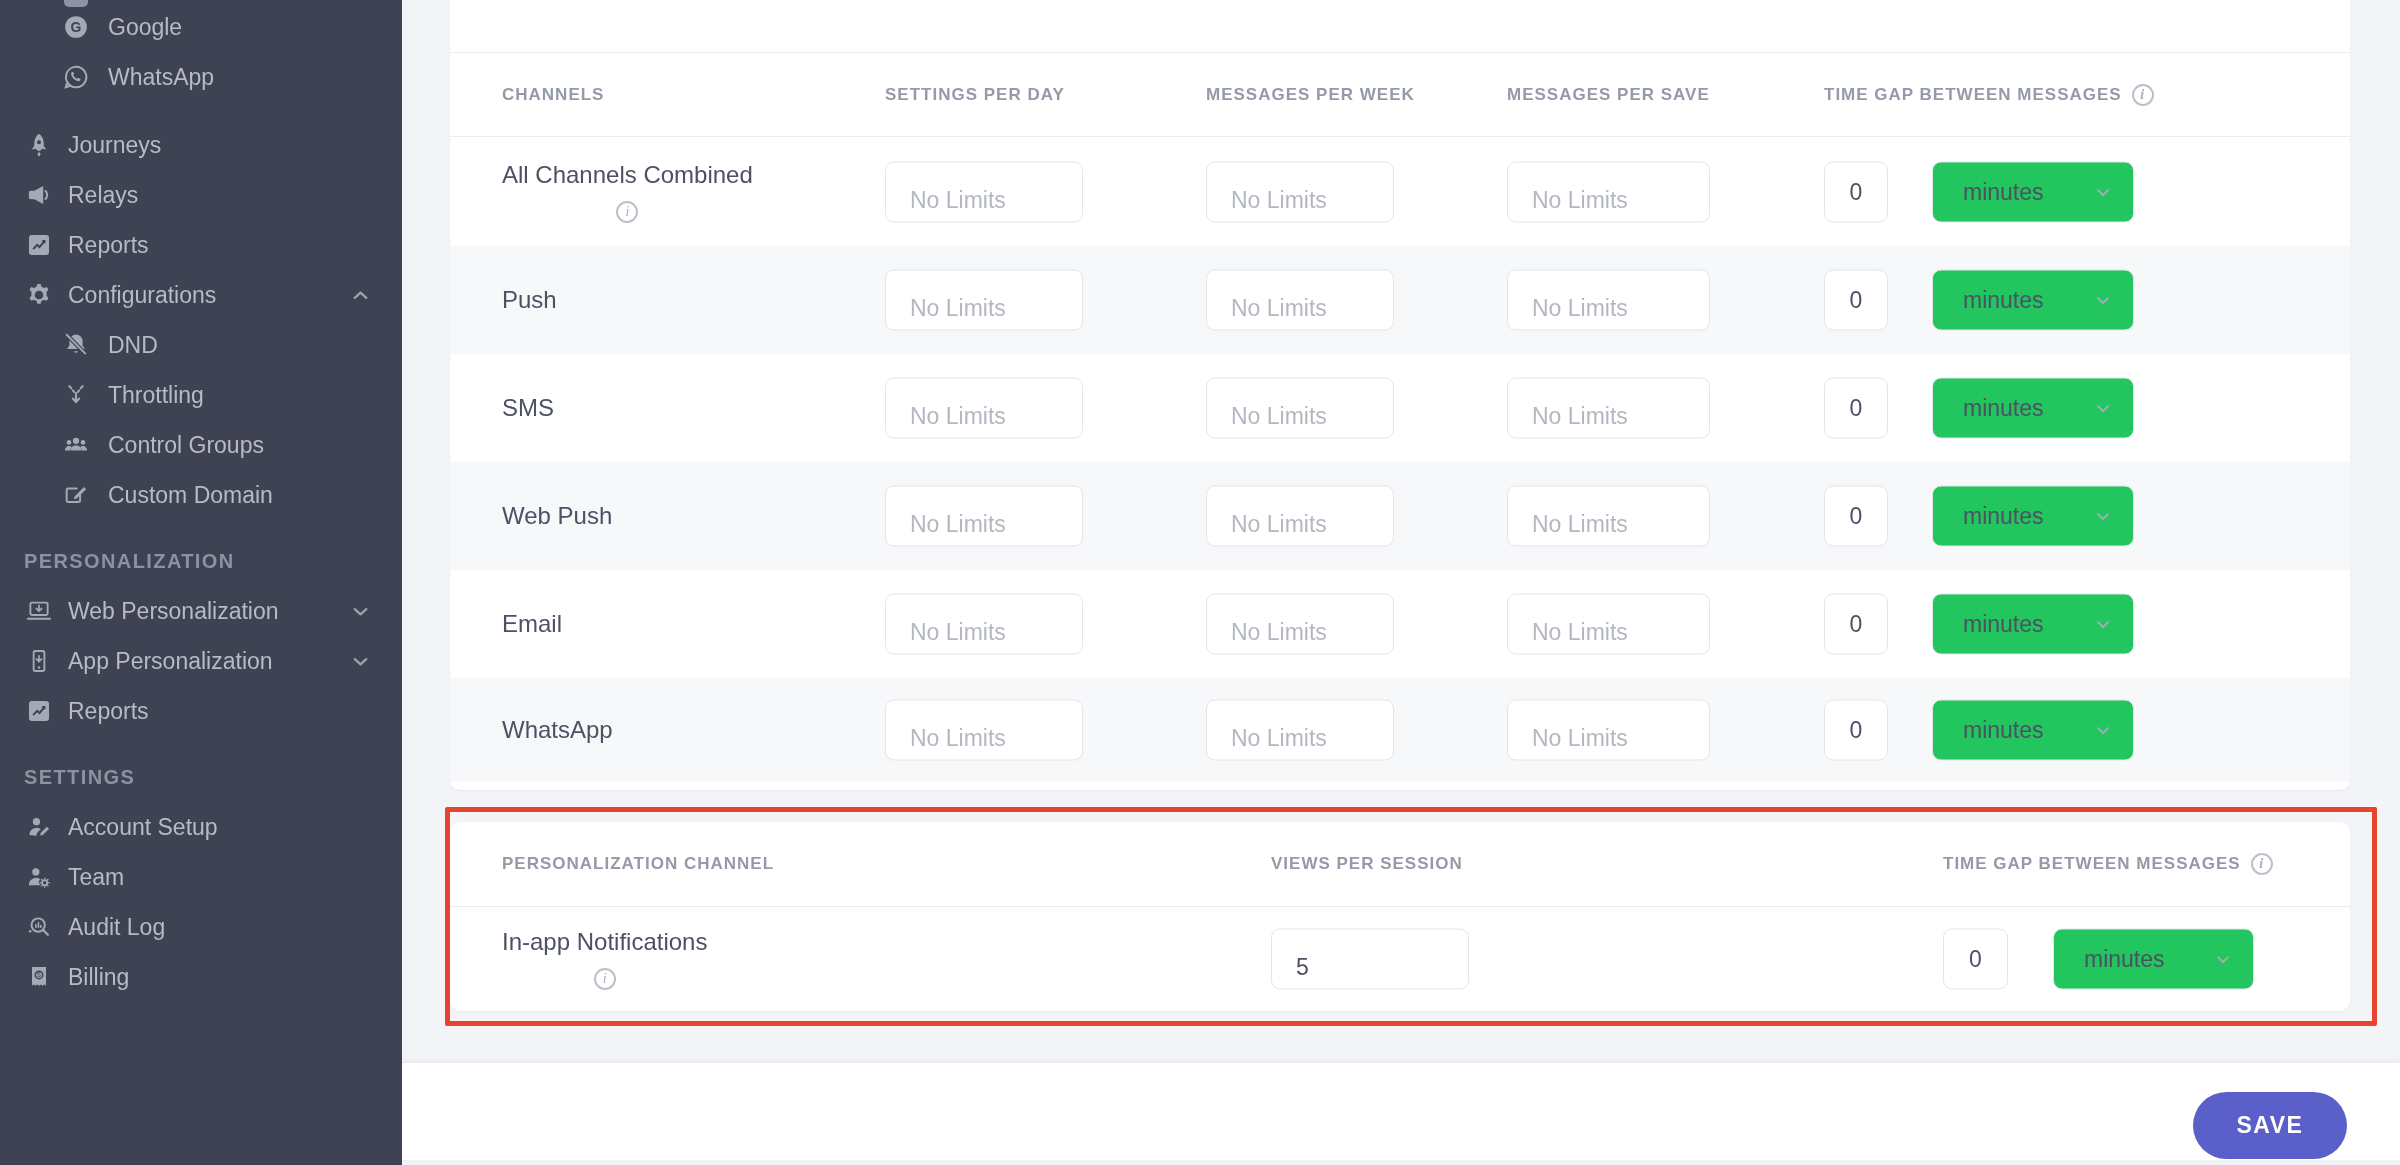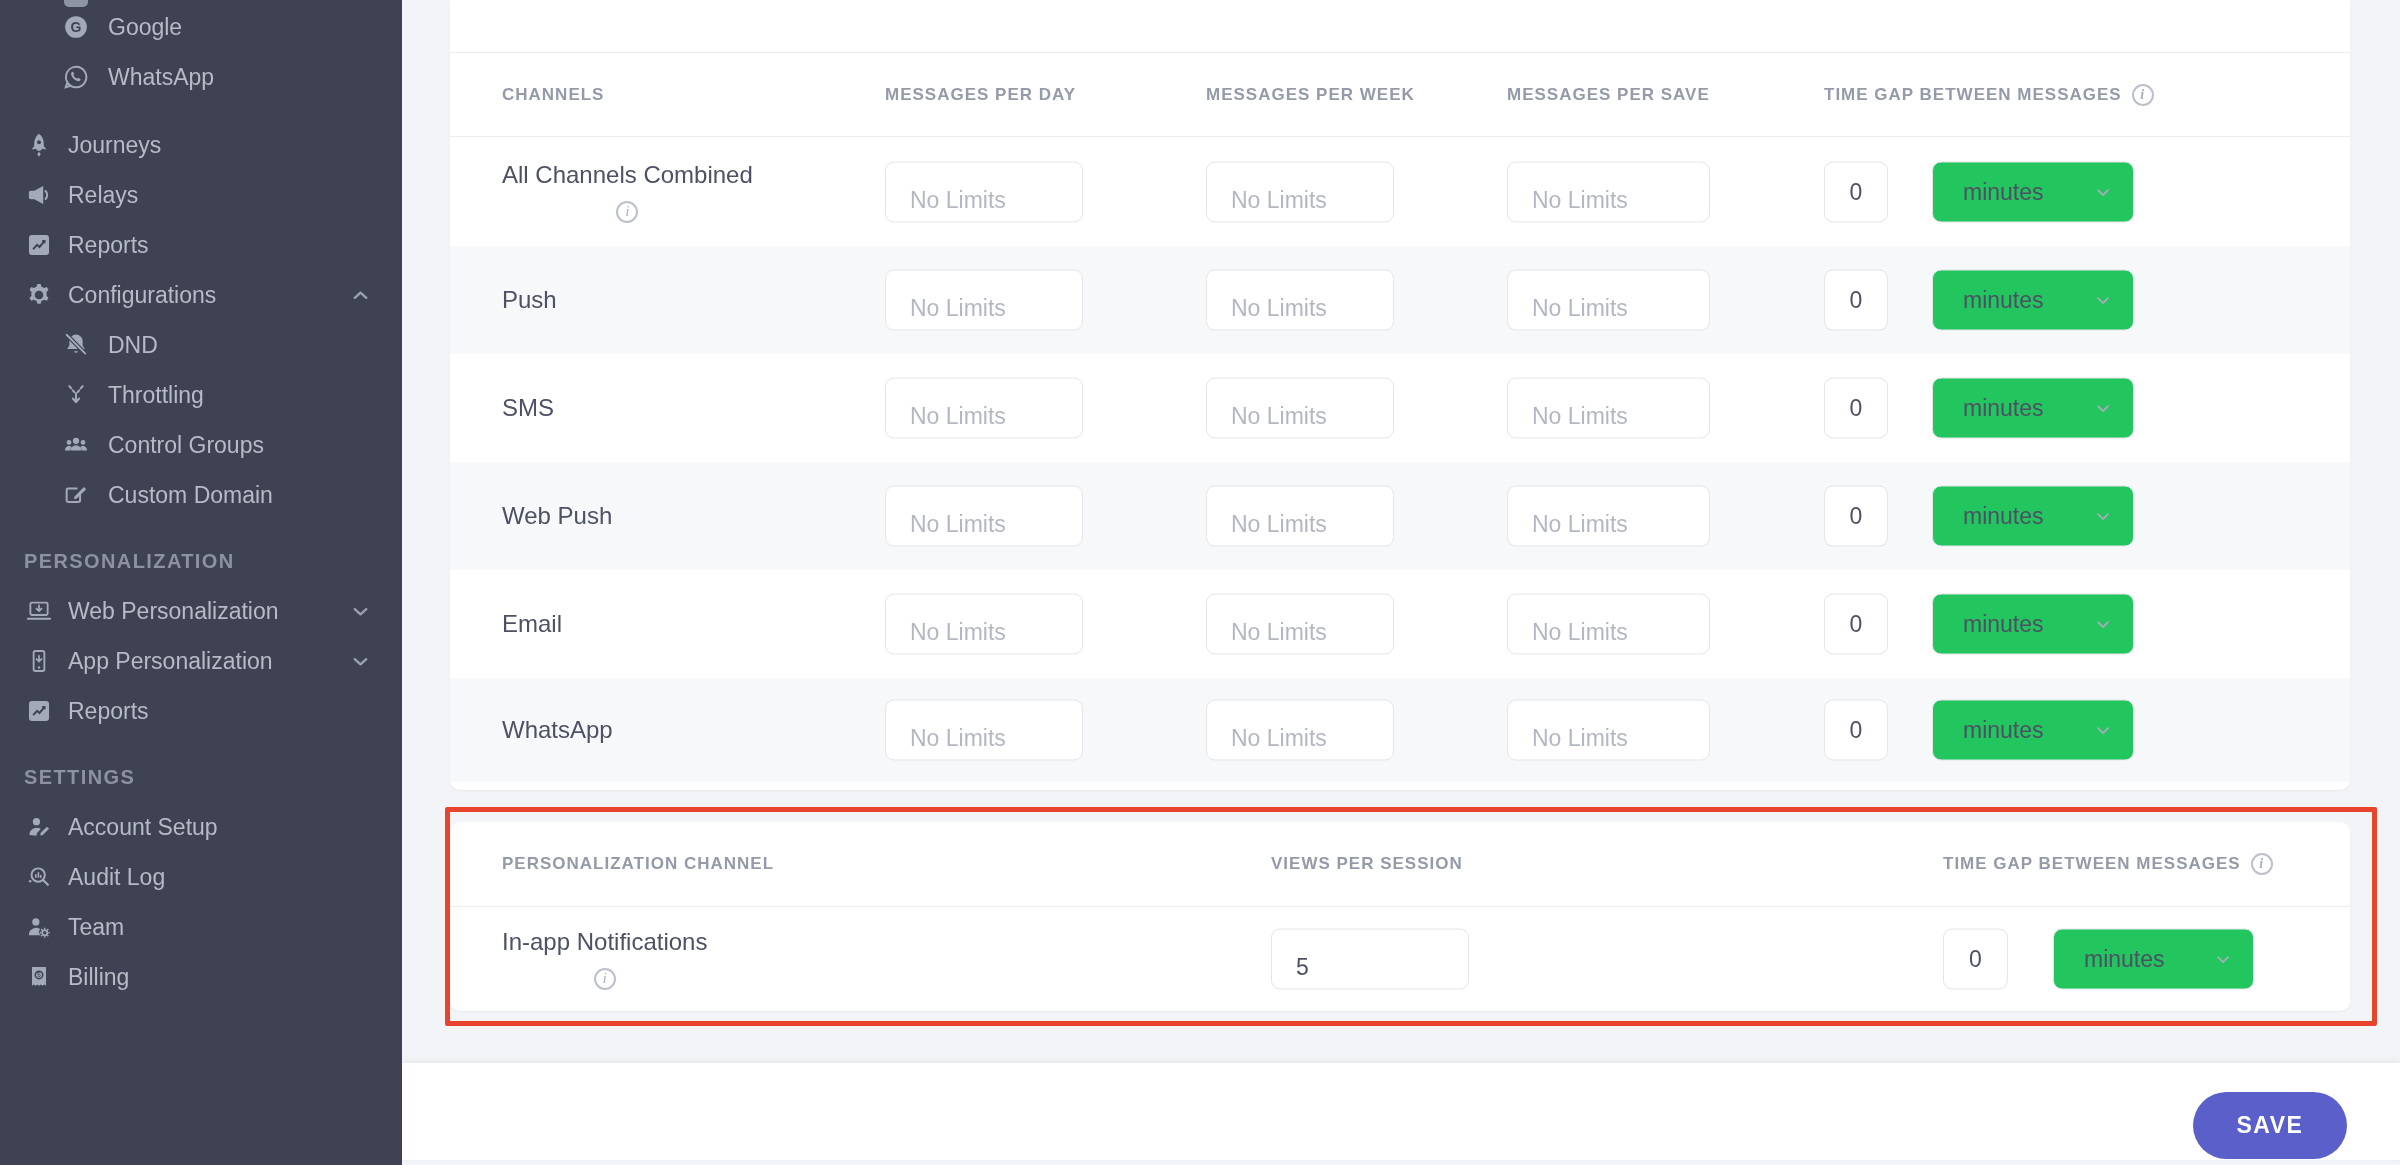--- a/index.html
+++ b/index.html
@@ -300,50 +300,50 @@
       <span class="ic">
           <svg viewBox="0 0 24 24">
             <use href="#i-personedit"></use>
           </svg>
         </span>
       <span class="lbl">Account Setup</span>
     </div>
     <div class="s-item">
       <span class="ic">
           <svg viewBox="0 0 24 24">
+            <use href="#i-persongear"></use>
+          </svg>
+        </span>
+      <span class="lbl">Team</span>
+    </div>
+    <div class="s-item">
+      <span class="ic">
+          <svg viewBox="0 0 24 24">
             <use href="#i-magnifier"></use>
           </svg>
         </span>
       <span class="lbl">Audit Log</span>
-    </div>
-    <div class="s-item">
-      <span class="ic">
-          <svg viewBox="0 0 24 24">
-            <use href="#i-persongear"></use>
-          </svg>
-        </span>
-      <span class="lbl">Team</span>
     </div>
     <div class="s-item">
       <span class="ic">
           <svg viewBox="0 0 24 24">
             <use href="#i-receipt"></use>
           </svg>
         </span>
       <span class="lbl">Billing</span>
     </div>
   </aside>
 
   <main class="main">
 
     <section class="card card1">
       <div class="c1-topdiv"></div>
       <div class="thead">
         <span class="th" style="left:52px">CHANNELS</span>
-        <span class="th" style="left:435px">MESSAGES PER DAY</span>
+        <span class="th" style="left:435px">SETTINGS PER DAY</span>
         <span class="th" style="left:756px">MESSAGES PER WEEK</span>
         <span class="th" style="left:1057px">MESSAGES PER SAVE</span>
         <span class="th" style="left:1374px">
           <span>TIME GAP BETWEEN MESSAGES</span>
           <span class="info">i</span>
         </span>
       </div>
       <div class="rows">
 
         <div class="trow">

